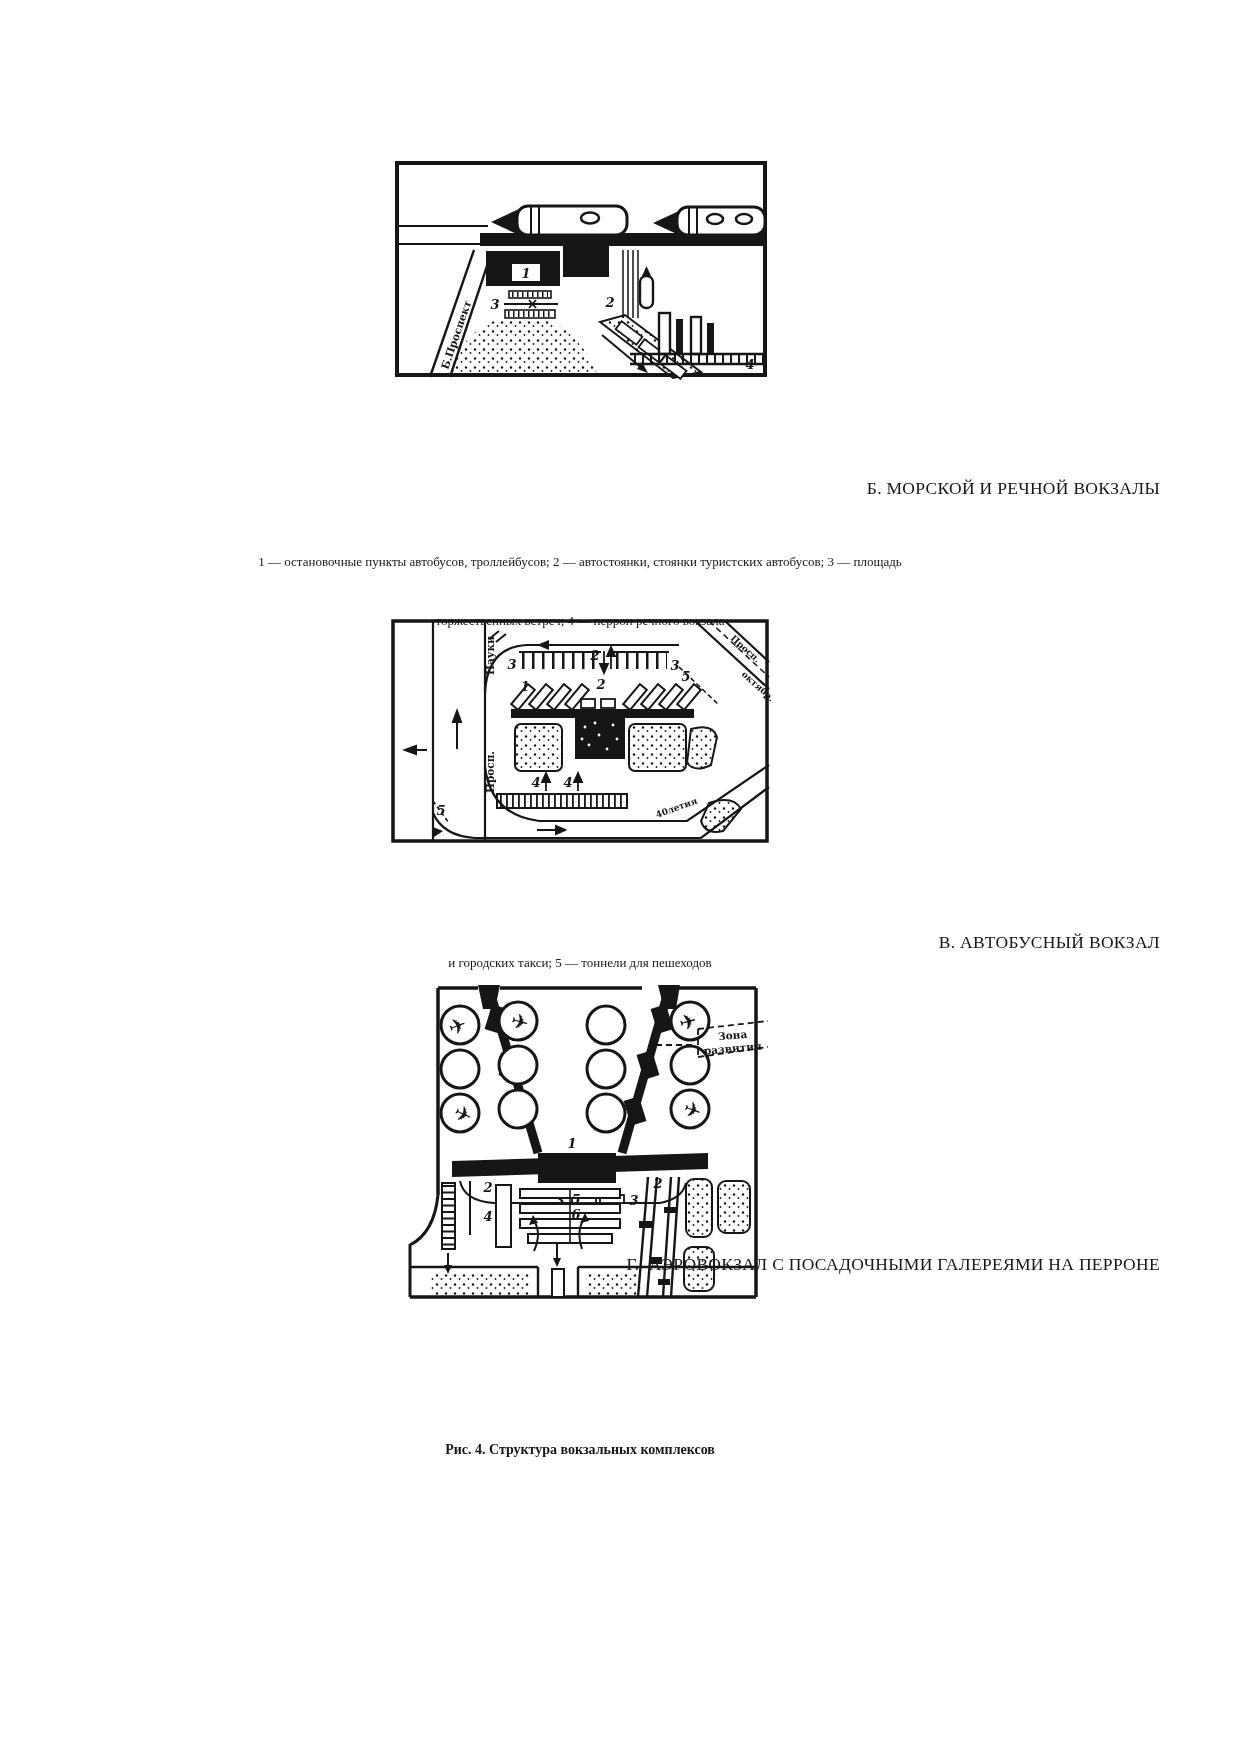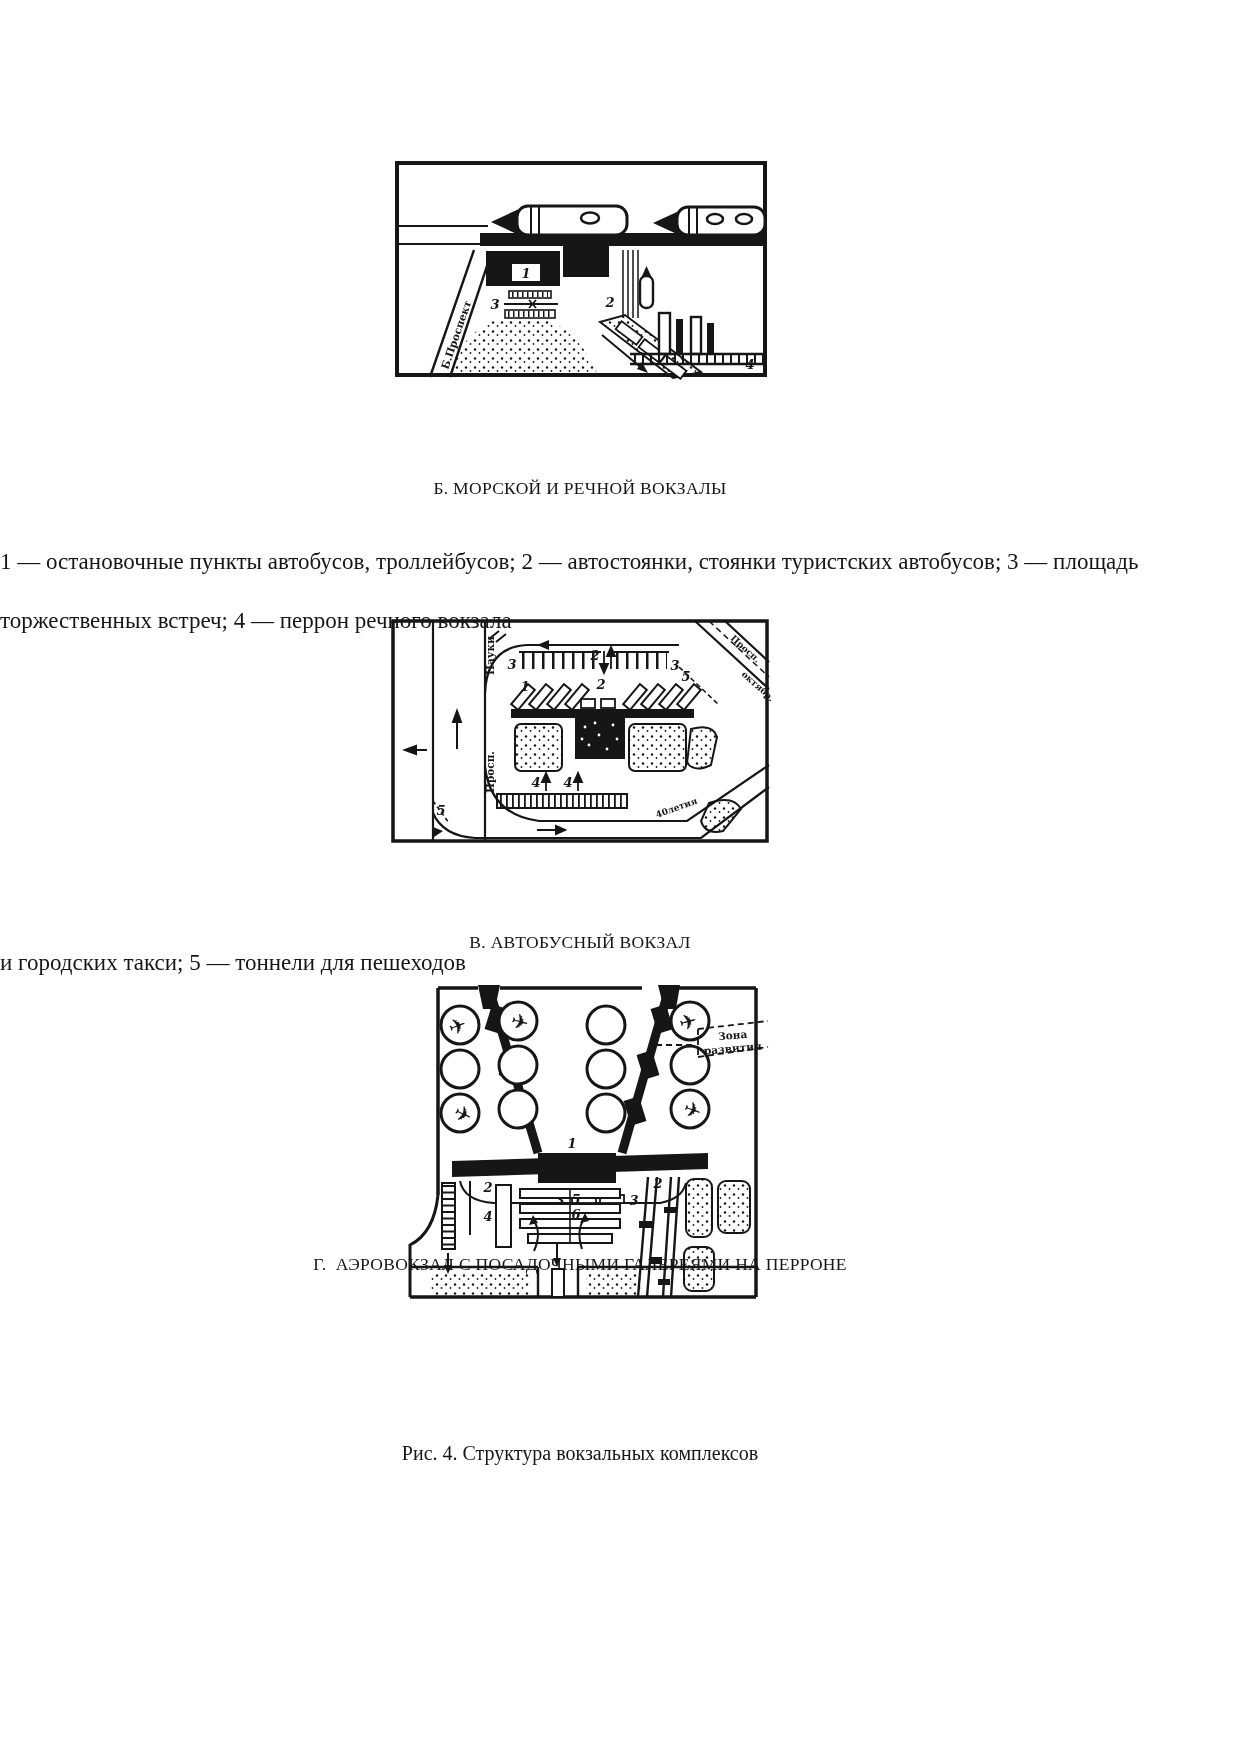--- a/index.html
+++ b/index.html
@@ -4,23 +4,23 @@
 <style>
   html,body{margin:0;padding:0;}
   body{
     width:1240px;height:1753px;position:relative;overflow:hidden;
     background:#ffffff;color:#161616;
     font-family:"Liberation Serif", serif;
   }
   .content{position:absolute;left:0;top:0;width:1160px;height:1753px;}
   .block{position:absolute;width:100%;}
   .fig{display:flex;justify-content:center;}
-  .heading{text-align:center;font-size:17.5px;letter-spacing:.3px;white-space:pre-wrap;font-family:Liberation Serif, serif;}
-  .legend{ font-size:23px;line-height:19.5px;white-space:pre-wrap;}
-  .caption{text-align:center;font-size:20px;font-weight:normal;}
+  .heading{text-align:right;font-size:17.5px;letter-spacing:.3px;white-space:pre-wrap;font-family:Liberation Serif, serif;}
+  .legend{ text-align:center;font-size:13px;line-height:19.5px;white-space:pre-wrap;}
+  .caption{text-align:center;font-size:14px;font-weight:bold;}
   .b-fig{top:158px}.b-head{top:478px}.b-leg{top:513px}
   .v-fig{top:617px}.v-head{top:932px}.v-leg{top:914px}
   .g-fig{top:985px}.g-head{top:1254px}.g-leg{top:1358px}
   .cap{top:1442px}
   svg{display:block}
   svg .digit{font:italic bold 13px "DejaVu Serif", serif;fill:#161616;}
   svg .hand{font:bold 10.5px "DejaVu Serif", serif;fill:#161616;}
   svg .hand-s{font:bold 9px "DejaVu Serif", serif;fill:#161616;}
   svg .plane{font:21px "DejaVu Sans", sans-serif;fill:#161616;}
 </style>

